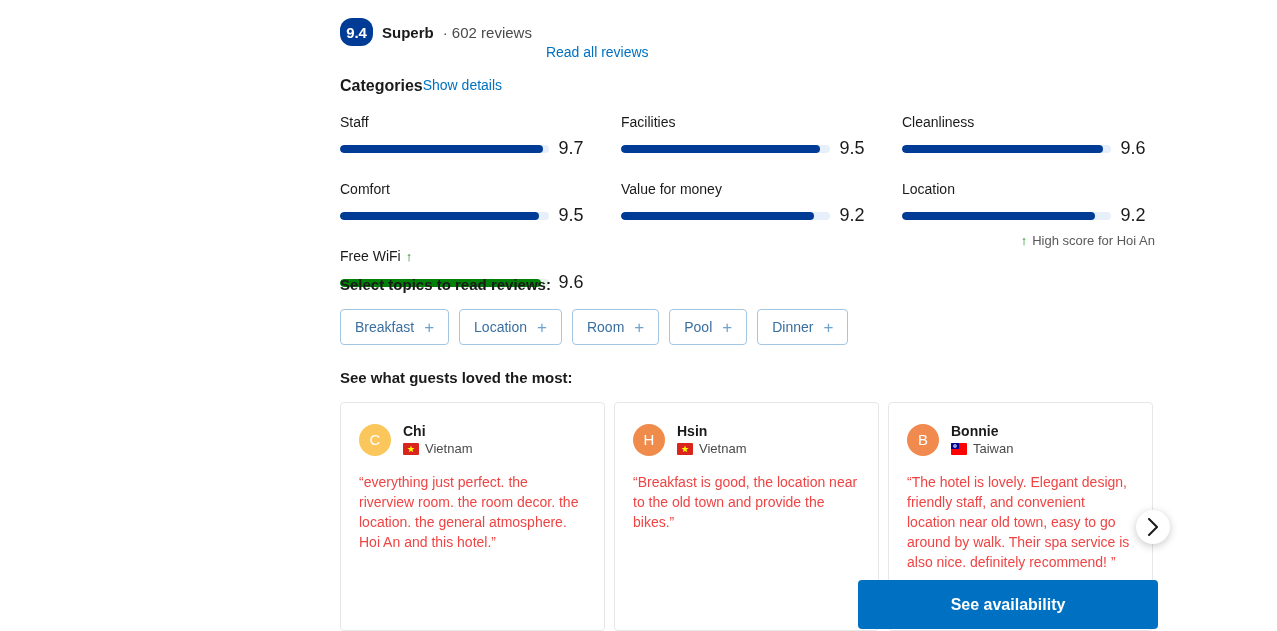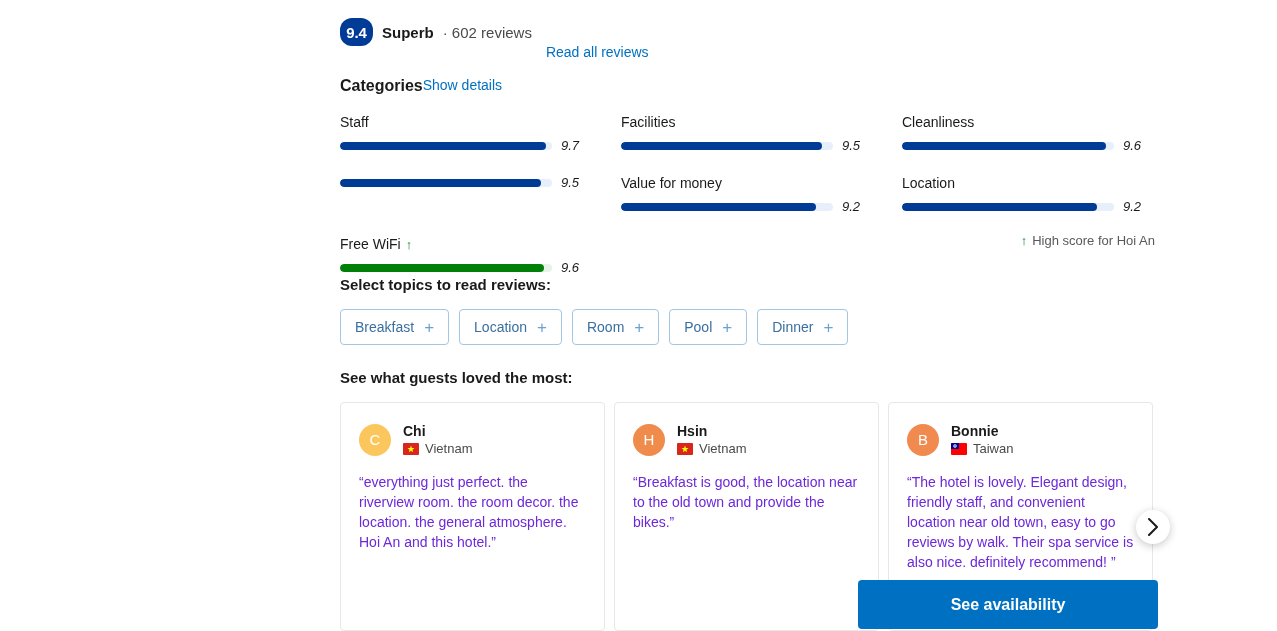--- a/index.html
+++ b/index.html
@@ -61,21 +61,21 @@
     background: #e7f0fa;
     width: 213px;
     overflow: hidden;
   }
   .track.green { background: #e6f3e6; }
   .fill {
     position: absolute; left: 0; top: 0; bottom: 0;
     background: #003b95; border-radius: 4px;
   }
   .track.green .fill { background: #008009; }
-  .cat-score { font-size: 13px; color: #1a1a1a; min-width: 22px; font-style: italic; }
+  .cat-score { font-size: 18px; color: #1a1a1a; min-width: 22px; }
   .up-arrow { color: #008009; font-size: 13px; line-height: 1; }
 
   .high-score {
     position: absolute; right: 122px; top: 233px;
     font-size: 13px; color: #595959;
     display: flex; align-items: center; gap: 5px;
     white-space: nowrap;
   }
 
   
@@ -117,21 +117,21 @@
     width: 32px; height: 32px; border-radius: 50%;
     display: flex; align-items: center; justify-content: center;
     color: #ffffff; font-size: 15px; font-weight: 400;
     flex-shrink: 0;
   }
   .rev-id { display: flex; flex-direction: column; gap: 2px; }
   .rev-name { font-size: 14px; font-weight: 700; color: #1a1a1a; line-height: 1.15; }
   .rev-country { display: flex; align-items: center; gap: 6px; font-size: 13px; color: #4a4a4a; }
   .flag { width: 16px; height: 12px; border-radius: 1px; display: block; flex-shrink: 0; }
   .rev-text {
-    font-size: 14px; line-height: 20px; color: #6d28d9;
+    font-size: 14px; line-height: 20px; color: #ef4444;
   }
 
   
   .next-arrow {
     position: absolute; left: 1136px; top: 510px;
     width: 34px; height: 34px; border-radius: 50%;
     background: #ffffff;
     box-shadow: 0 2px 8px rgba(0,0,0,0.22);
     display: flex; align-items: center; justify-content: center;
     cursor: pointer; z-index: 6;
@@ -194,20 +194,23 @@
           <span>Cleanliness</span>
         </div>
         <div class="cat-bar-row">
           <div class="track">
             <div class="fill" style="width: 96%;"></div>
           </div>
           <span class="cat-score">9.6</span>
         </div>
       </div>
       <div class="cat-cell">
+        <div class="cat-label">
+          <span>Comfort</span>
+        </div>
         <div class="cat-bar-row">
           <div class="track">
             <div class="fill" style="width: 95%;"></div>
           </div>
           <span class="cat-score">9.5</span>
         </div>
       </div>
       <div class="cat-cell">
         <div class="cat-label">
           <span>Value for money</span>
@@ -317,21 +320,21 @@
                 <rect width="16" height="12" fill="#fe0000"></rect>
                 <rect width="8" height="6" fill="#000095"></rect>
                 <circle cx="4" cy="3" r="1.7" fill="#ffffff"></circle>
                 <circle cx="4" cy="3" r="1.1" fill="#000095"></circle>
                 <circle cx="4" cy="3" r="0.85" fill="#ffffff"></circle>
               </svg>
               <span>Taiwan</span>
             </div>
           </div>
         </div>
-        <div class="rev-text">“The hotel is lovely. Elegant design, friendly staff, and convenient location near old town, easy to go reviews by walk. Their spa service is also nice. definitely recommend! ”</div>
+        <div class="rev-text">“The hotel is lovely. Elegant design, friendly staff, and convenient location near old town, easy to go around by walk. Their spa service is also nice. definitely recommend! ”</div>
       </div>
     </div>
 
   <div class="next-arrow">
     <svg width="12" height="18" viewBox="0 0 12 18">
       <path d="M2 1 L10 9 L2 17" stroke="#1a1a1a" stroke-width="2" fill="none" stroke-linecap="round" stroke-linejoin="round"></path>
     </svg>
   </div>
 
   <button class="see-avail">See availability</button>

